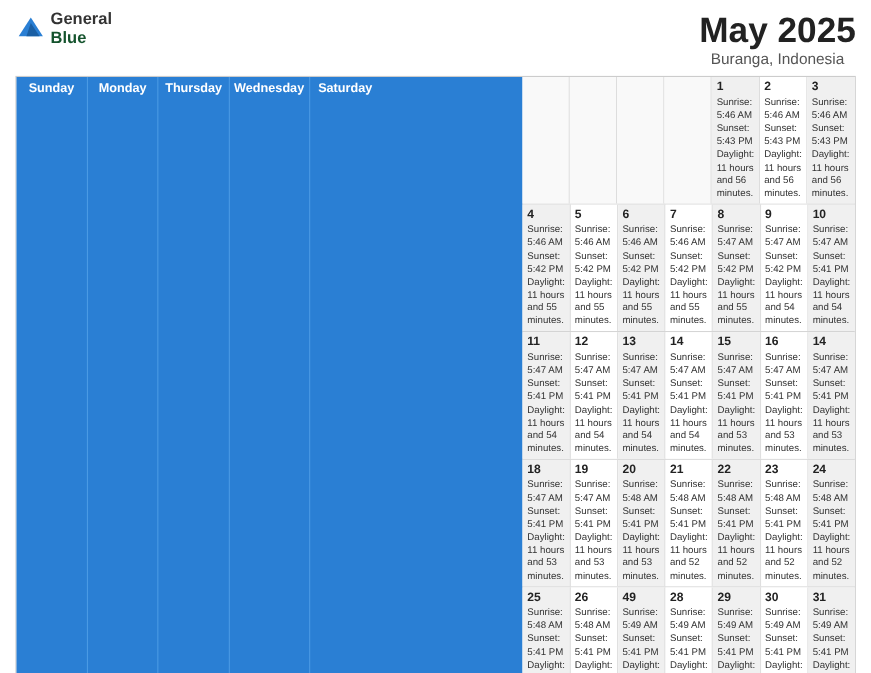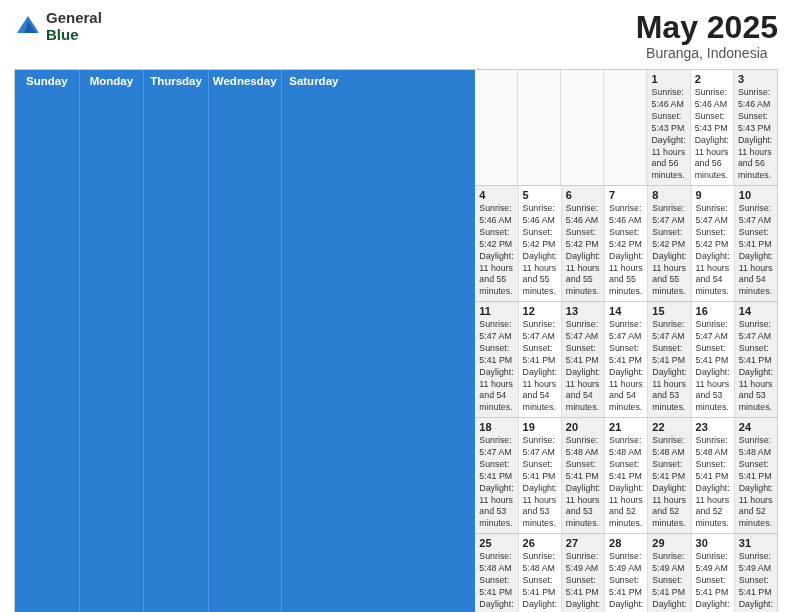--- a/index.html
+++ b/index.html
@@ -265,21 +265,21 @@
         <div class="cal-week">
           <div class="cal-cell shaded">
             <span class="day-num">25</span>
             <div class="day-detail">Sunrise: 5:48 AM<br>Sunset: 5:41 PM<br>Daylight: 11 hours and 52 minutes.</div>
           </div>
           <div class="cal-cell">
             <span class="day-num">26</span>
             <div class="day-detail">Sunrise: 5:48 AM<br>Sunset: 5:41 PM<br>Daylight: 11 hours and 52 minutes.</div>
           </div>
           <div class="cal-cell shaded">
-            <span class="day-num">27</span>
+            <span class="day-num">49</span>
             <div class="day-detail">Sunrise: 5:49 AM<br>Sunset: 5:41 PM<br>Daylight: 11 hours and 52 minutes.</div>
           </div>
           <div class="cal-cell">
             <span class="day-num">28</span>
             <div class="day-detail">Sunrise: 5:49 AM<br>Sunset: 5:41 PM<br>Daylight: 11 hours and 52 minutes.</div>
           </div>
           <div class="cal-cell shaded">
             <span class="day-num">29</span>
             <div class="day-detail">Sunrise: 5:49 AM<br>Sunset: 5:41 PM<br>Daylight: 11 hours and 51 minutes.</div>
           </div>

